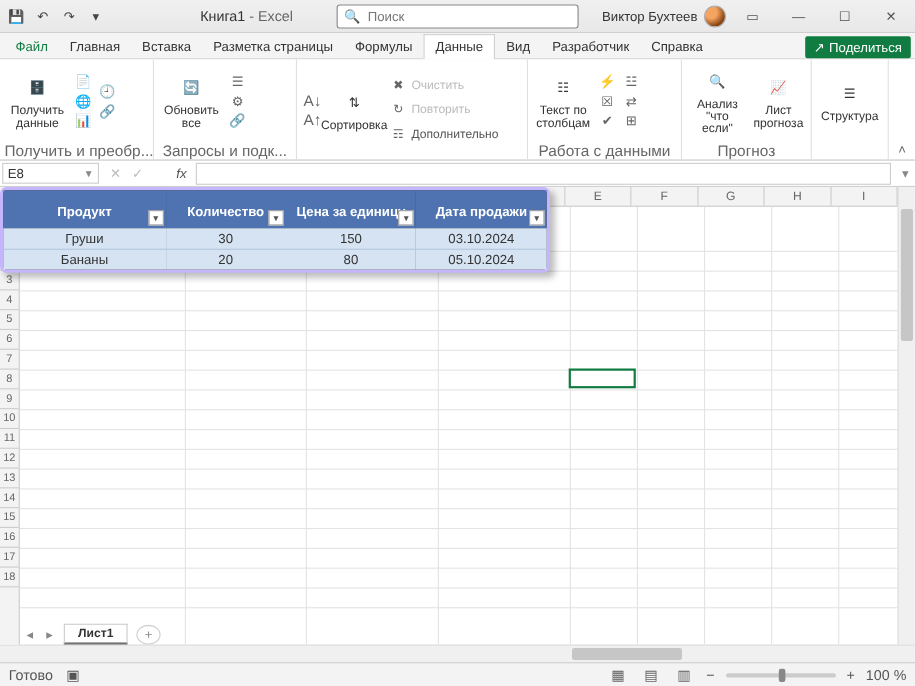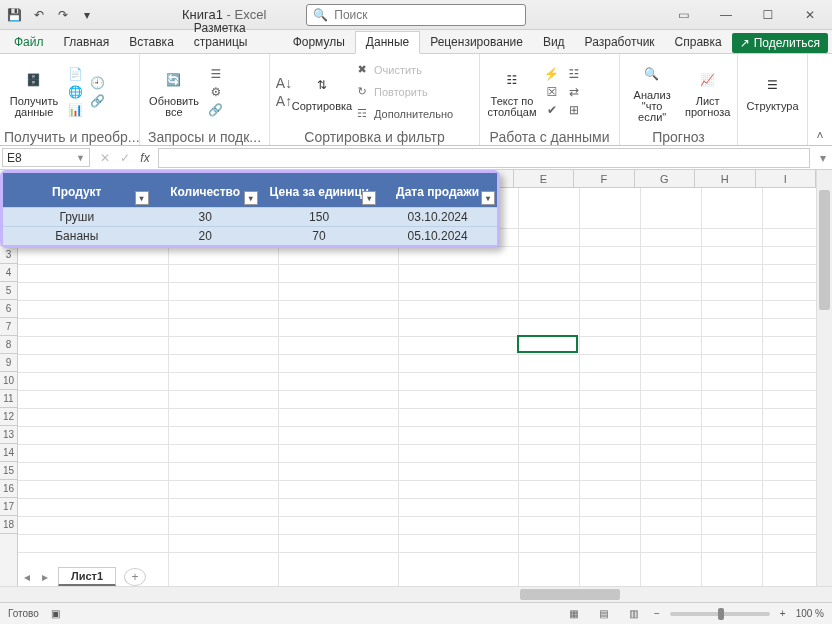--- a/index.html
+++ b/index.html
@@ -77,21 +77,21 @@
 .sel { position:absolute; border:2px solid #107c41; z-index:3; pointer-events:none;}
 
 
 .sheettabs { position:absolute; bottom:16px; left:18px; height:20px; display:flex; align-items:flex-end; z-index:5;}
 .sheettabs .nav { width:18px; height:18px; display:flex; align-items:center; justify-content:center; color:#888; cursor:pointer;}
 .sheettabs .stab { border:1px solid #ccc; border-bottom:none; padding:2px 12px; font-size:11px; background:#fff; margin-left:4px; cursor:pointer;}
 .sheettabs .stab.active { border-bottom:2px solid #737373; font-weight:600; }
 .sheettabs .add { width:22px; height:18px; display:flex; align-items:center; justify-content:center; color:#888; margin-left:8px; cursor:pointer; border:1px solid #ccc; border-radius:50%;}
 
 
-.status { position:absolute; bottom:0; left:0; right:0; height:22px; background:#f3f3f3; border-top:1px solid #ccc; display:flex; align-items:center; padding:0 8px; font-size:10px; color:#555;}
+.status { position:absolute; bottom:0; left:0; right:0; height:22px; background:#f3f3f3; border-top:1px solid #ccc; display:flex; align-items:center; padding:0 8px; font-size:13px; color:#555;}
 .status .right { margin-left:auto; display:flex; align-items:center; gap:10px;}
 .status .zoom-slider { width:100px; height:4px; background:#ccc; position:relative; border-radius:2px;}
 .status .zoom-slider .zthumb { position:absolute; top:-4px; left:48px; width:6px; height:12px; background:#888; border-radius:2px;}
 .viewbtn { width:20px; height:16px; display:flex; align-items:center; justify-content:center; color:#666; cursor:pointer;}
 </style>
 </head>
 <body>
 
 <div class="titlebar">
   <div class="qat">
@@ -101,35 +101,38 @@
     <span class="qbtn">▾</span>
   </div>
   <span class="doc-title">
     <span>Книга1</span> <span class="doc-sub">- <span>Excel</span></span>
   </span>
   <div class="search">
     <span>🔍</span>
     <span>Поиск</span>
   </div>
   <div class="right">
+    <div class="user">
+      <span>Виктор Бухтеев</span>
+      <span class="avatar"></span>
+    </div>
     <span class="winbtn">▭</span>
     <span class="winbtn">—</span>
     <span class="winbtn">☐</span>
     <span class="winbtn close">✕</span>
   </div>
 </div>
 
 <div class="ribbon-tabs">
   <span class="tab file">Файл</span>
   <span class="tab">Главная</span>
   <span class="tab">Вставка</span>
   <span class="tab">Разметка страницы</span>
   <span class="tab">Формулы</span>
   <span class="tab active">Данные</span>
-  <span class="tab">Рецензирование</span>
   <span class="tab">Вид</span>
   <span class="tab">Разработчик</span>
   <span class="tab">Справка</span>
   <span class="share">
     <span>↗</span>
     <span>Поделиться</span>
   </span>
 </div>
 
 <div class="ribbon">
@@ -187,21 +190,20 @@
         <div class="smrow disabled">
             <span class="smic">↻</span>
             <span>Повторить</span>
           </div>
         <div class="smrow">
             <span class="smic">☶</span>
             <span>Дополнительно</span>
           </div>
       </div>
     </div>
-    <div class="g-title">Сортировка и фильтр</div>
   </div>
 
   <div class="group" style="width:140px;">
     <div class="g-body">
       <div class="bigbtn" style="width:52px;">
         <span class="ic">☷</span>
         <span class="lbl" style="white-space:pre-line">Текст по
 столбцам</span>
       </div>
       <div class="smcol">
@@ -247,21 +249,21 @@
 </div>
 
 <div class="fbar">
   <div class="namebox">
     <span>E8</span>
     <span class="dd">▼</span>
   </div>
   <div class="fxbtns">
     <span class="disabled">✕</span>
     <span class="disabled">✓</span>
-    <span style="font-style:italic;color:#555;">fx</span>
+    <span style="font-style:italic;color:#555;margin-left:20px;">fx</span>
   </div>
   <input class="formula-input" style="">
   <span class="expand">▾</span>
 </div>
 
 <div class="grid-wrap">
   <div class="corner"></div>
   <div class="colheads" id="colheads">
       <div class="ch" style="width: 150px;">A</div>
       <div class="ch" style="width: 110px;">B</div>
@@ -338,21 +340,21 @@
       <tbody id="tbody">
           <tr>
             <td>Груши</td>
             <td>30</td>
             <td>150</td>
             <td>03.10.2024</td>
           </tr>
           <tr>
             <td>Бананы</td>
             <td>20</td>
-            <td>70</td>
+            <td>80</td>
             <td>05.10.2024</td>
           </tr>
         </tbody>
     </table>
   </div>
 
   <div class="vscroll">
       <div class="thumb"></div>
     </div>
 

